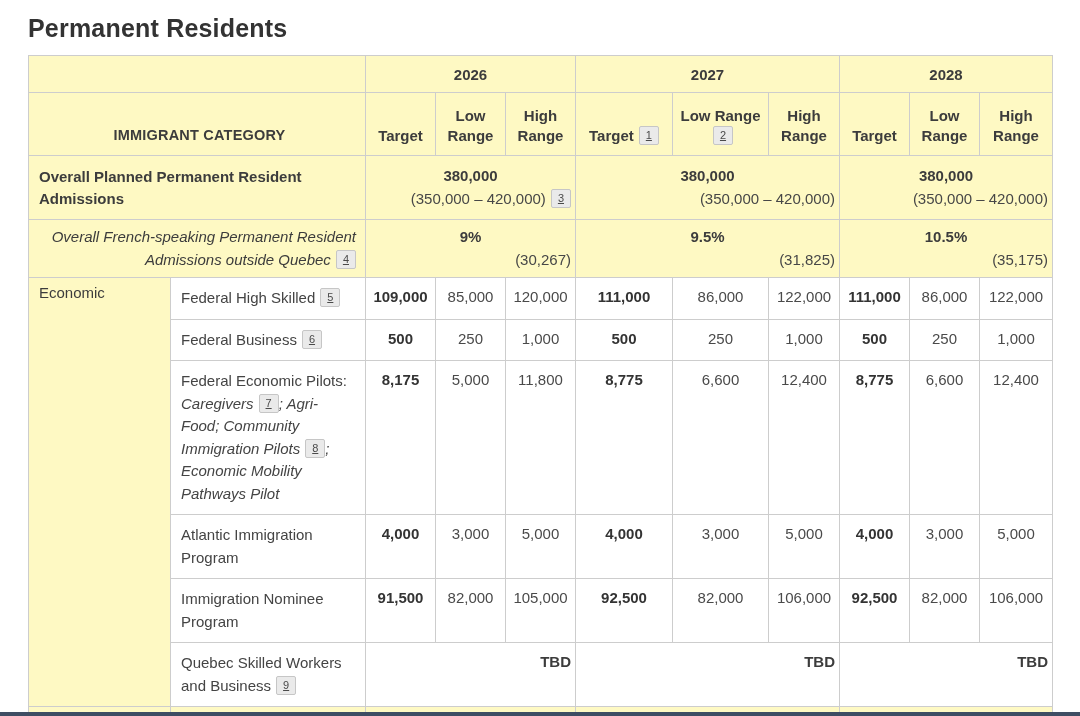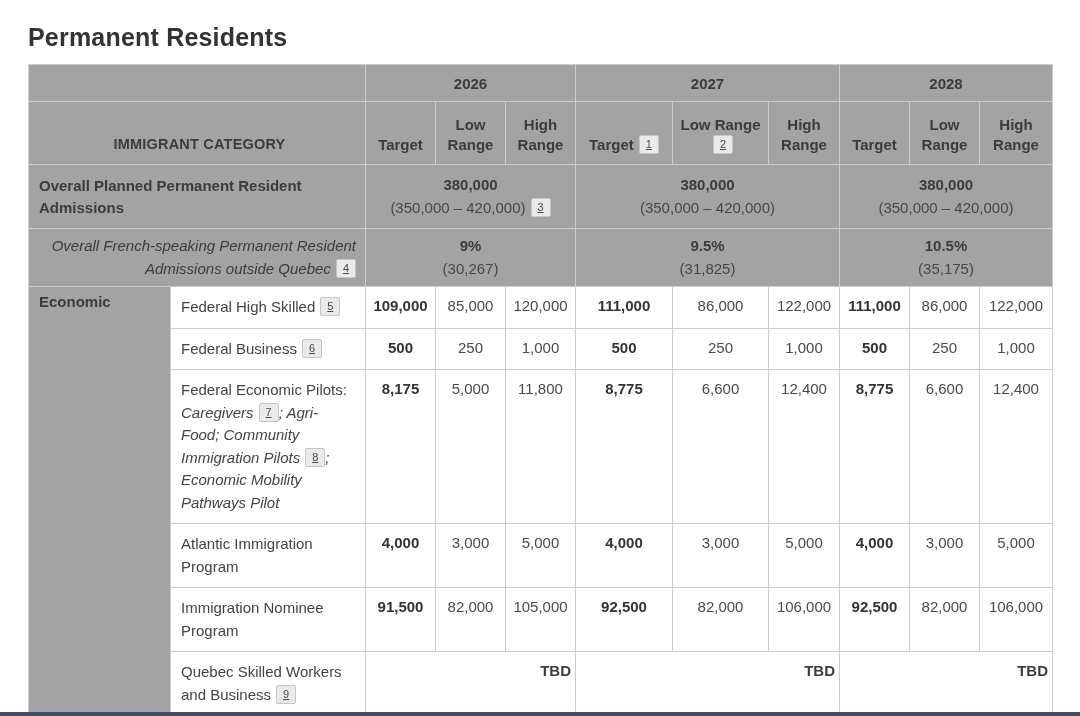--- a/index.html
+++ b/index.html
@@ -6,40 +6,40 @@
   html, body {
     margin: 0; padding: 0;
     width: 1080px; height: 716px;
     background: #ffffff;
     overflow: hidden;
     font-family: "Liberation Sans", "DejaVu Sans", sans-serif;
     color: #3c3c3c;
     position: relative;
   }
   h1.page-title {
-    margin: 23px 0 12px 28px;
+    margin: 14px 0 12px 28px;
     font-size: 25px;
     font-weight: 700;
     color: #333333;
     letter-spacing: 0.2px;
   }
   table.pr-table {
     border-collapse: collapse;
     table-layout: fixed;
     width: 1024px;
     margin-left: 28px;
     font-size: 15px;
     color: #3c3c3c;
   }
   .pr-table th, .pr-table td {
     border: 1px solid #cdcdcd;
     padding: 6px 4px;
     vertical-align: top;
   }
-  .gray { background: #a3a3a3; }
+  .gray { background: #fef9c3; }
   
   tr.years-row th { height: 37px; text-align: center; vertical-align: middle; font-weight: 700; font-size: 15px; }
   tr.headers-row th { height: 63px; vertical-align: bottom; text-align: center; font-weight: 700; padding-bottom: 9px; line-height: 1.35; }
   th.cat-header { text-align: left; padding-left: 9px; font-size: 14.5px; letter-spacing: 0.2px; }
   
   .fn {
     display: inline-block;
     font-size: 11px;
     font-weight: 400;
     font-style: normal;
@@ -52,23 +52,23 @@
     text-decoration: underline;
     vertical-align: 2px;
     margin-left: 5px;
     cursor: pointer;
   }
   
   td.span-label { text-align: left; font-weight: 700; padding: 4px 10px; line-height: 1.45; vertical-align: middle; margin-left: 16px; }
   td.span-label-italic { text-align: right; font-style: italic; font-weight: 400; padding: 0 9px; line-height: 1.5; vertical-align: middle; }
   td.big-val { text-align: center; vertical-align: middle; line-height: 1.5; margin-top: 47px; }
   .val-main { font-weight: 700; }
-  .val-sub { font-weight: 400; color: #474747; }
-  
-  td.group-cell { font-weight: 700; padding: 6px 10px; vertical-align: top; }
+  .val-sub { font-weight: 400; color: #474747; text-align: right; }
+  
+  td.group-cell { font-weight: 400; padding: 6px 10px; vertical-align: top; }
   td.prog-label { text-align: left; padding: 9px 10px; line-height: 1.5; color: #444444; }
   td.prog-label em { font-style: italic; }
   td.num { text-align: center; padding-top: 10px; color: #4a4a4a; }
   td.num.target { font-weight: 700; color: #333333; margin-top: 42px; }
   td.tbd { text-align: right; font-weight: 700; padding-top: 10px; }
   tr.total-row td { vertical-align: middle; }
   td.total-label { font-weight: 700; padding: 10px 10px; text-align: left; }
   td.total-val { text-align: center; font-weight: 700; }
   
   .bottom-bar {

